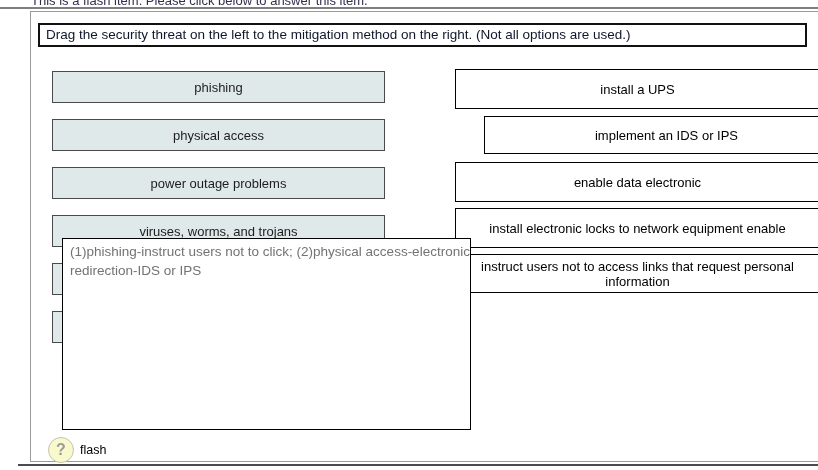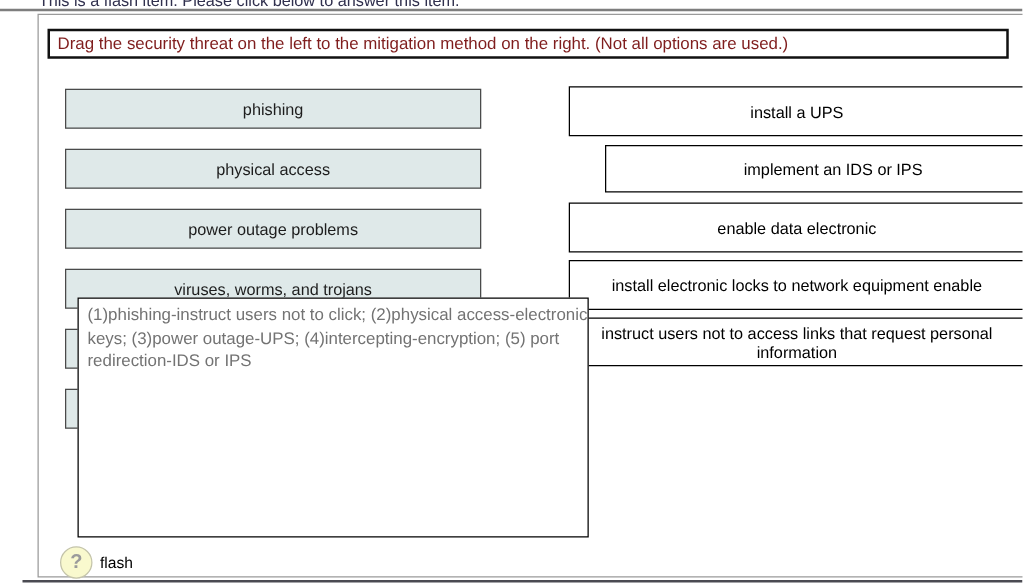--- a/index.html
+++ b/index.html
@@ -29,21 +29,21 @@
     left: 30px; top: 11px; width: 840px; height: 451px;
     border: 1px solid #9a9a9a;
     background: #ffffff;
   }
 
   .instruction-box {
     left: 38px; top: 23px; width: 769px; height: 24px;
     border: 2px solid #111111;
     background: #ffffff;
     font-size: 13.5px;
-    color: #7f1d1d;
+    color: #0f172a;
     line-height: 20px;
     padding-left: 6px;
   }
 
   .threat-box {
     left: 52px; width: 333px; height: 32px;
     background: #dfe9e9;
     border: 1.5px solid #4a4a4a;
     display: flex; align-items: center; justify-content: center;
     font-size: 13px; color: #1d1d1d;
@@ -131,21 +131,20 @@
 <div class="abs threat-box t5"></div>
 
 <div class="abs mitigation-box m0">install a UPS</div>
 <div class="abs mitigation-box m1">implement an IDS or IPS</div>
 <div class="abs mitigation-box m2">enable data electronic</div>
 <div class="abs mitigation-box m3">install electronic locks to network equipment enable</div>
 <div class="abs mitigation-box m4">instruct users not to access links that request personal information</div>
 
 <div class="abs answer-popup">
   <div class="line">(1)phishing-instruct users not to click; (2)physical access-electronic</div>
-  <div class="line">keys; (3)power outage-UPS; (4)intercepting-encryption; (5) port</div>
   <div class="line">redirection-IDS or IPS</div>
 </div>
 
 <div class="abs answer-toggle">
   <div class="help-circle">?</div>
   <div class="answer-label">flash</div>
 </div>
 
 <div class="abs bottom-rule"></div>
 

